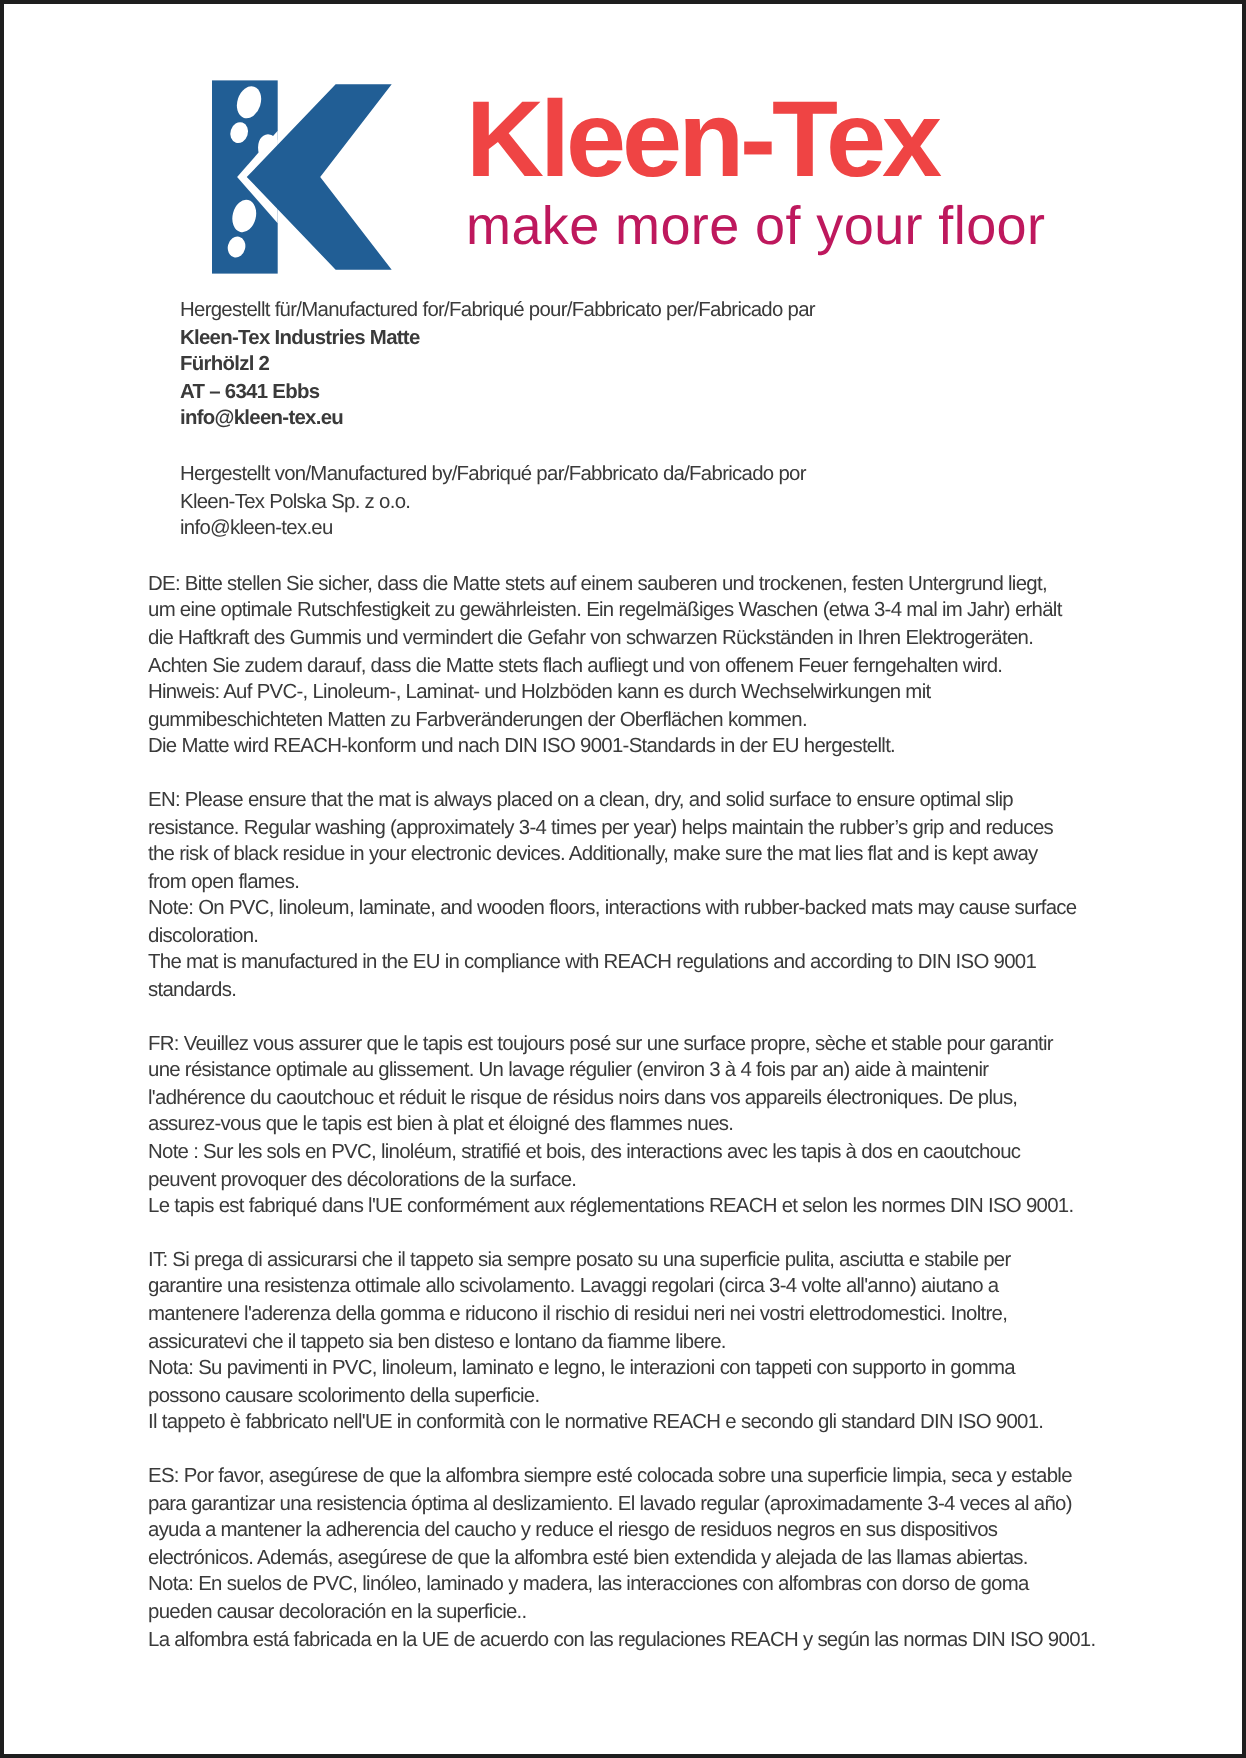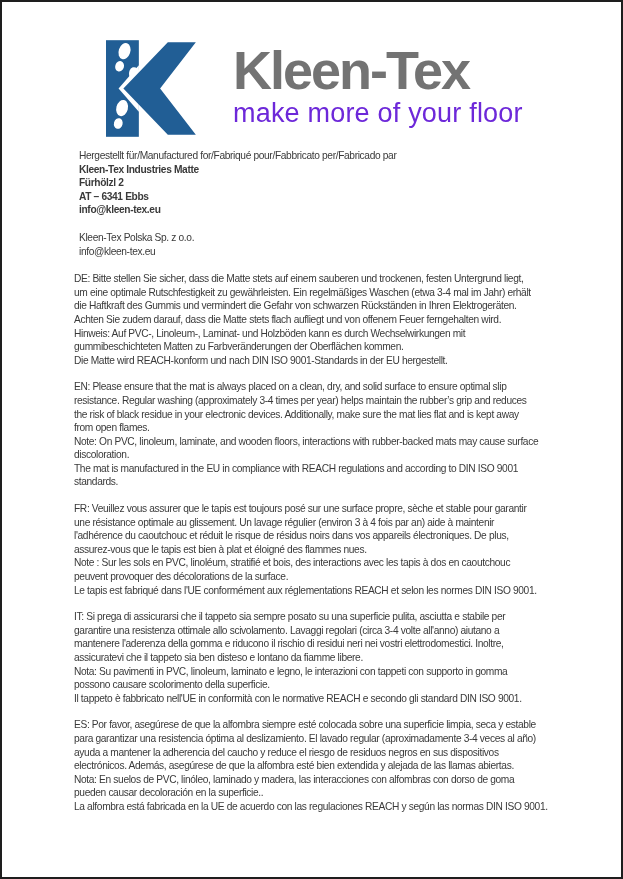--- a/index.html
+++ b/index.html
@@ -11,32 +11,32 @@
   }
   
   .logo-row{
     margin:38px 0 0 104px;
     display:flex;align-items:flex-start;
   }
   .logo-k{display:block;flex:0 0 auto;}
   .logo-text{margin-left:13px;margin-top:2px;display:flex;flex-direction:column;}
   .brand{
     font-size:54px;font-weight:700;line-height:1.04;
-    letter-spacing:-2px;color:#737373;
+    letter-spacing:-2px;color:#ef4444;
   }
   .tagline{
     font-size:27px;font-weight:400;line-height:1.1;
-    letter-spacing:0.2px;color:#6d28d9;margin-top:1px;
+    letter-spacing:0.2px;color:#be185d;margin-top:1px;
   }
   
   .content{
     margin:12px 0 0 72px;width:520px;
     font-size:10.2px;line-height:13.6px;letter-spacing:-0.35px;
   }
-  .addr-block{margin:0 0 14px 5px;}
+  .addr-block{margin:0 0 14px 16px;}
   .addr-label{font-weight:400;}
   .addr-line{font-weight:400;}
   .addr-block.bold .addr-line{font-weight:700;}
   .para{
     white-space:pre-line;margin:0 0 13px 0;
   }
 </style>
 </head>
 <body>
 
@@ -77,20 +77,21 @@
 
     <div class="addr-block bold">
       <div class="addr-label">Hergestellt für/Manufactured for/Fabriqué pour/Fabbricato per/Fabricado par</div>
       <div class="addr-line">Kleen-Tex Industries Matte</div>
       <div class="addr-line">Fürhölzl 2</div>
       <div class="addr-line">AT – 6341 Ebbs</div>
       <div class="addr-line">info@kleen-tex.eu</div>
     </div>
 
     <div class="addr-block">
+      <div class="addr-label">Hergestellt von/Manufactured by/Fabriqué par/Fabbricato da/Fabricado por</div>
       <div class="addr-line">Kleen-Tex Polska Sp. z o.o.</div>
       <div class="addr-line">info@kleen-tex.eu</div>
     </div>
 
     <p class="para">DE: Bitte stellen Sie sicher, dass die Matte stets auf einem sauberen und trockenen, festen Untergrund liegt,
 um eine optimale Rutschfestigkeit zu gewährleisten. Ein regelmäßiges Waschen (etwa 3-4 mal im Jahr) erhält
 die Haftkraft des Gummis und vermindert die Gefahr von schwarzen Rückständen in Ihren Elektrogeräten.
 Achten Sie zudem darauf, dass die Matte stets flach aufliegt und von offenem Feuer ferngehalten wird.
 Hinweis: Auf PVC-, Linoleum-, Laminat- und Holzböden kann es durch Wechselwirkungen mit
 gummibeschichteten Matten zu Farbveränderungen der Oberflächen kommen.

